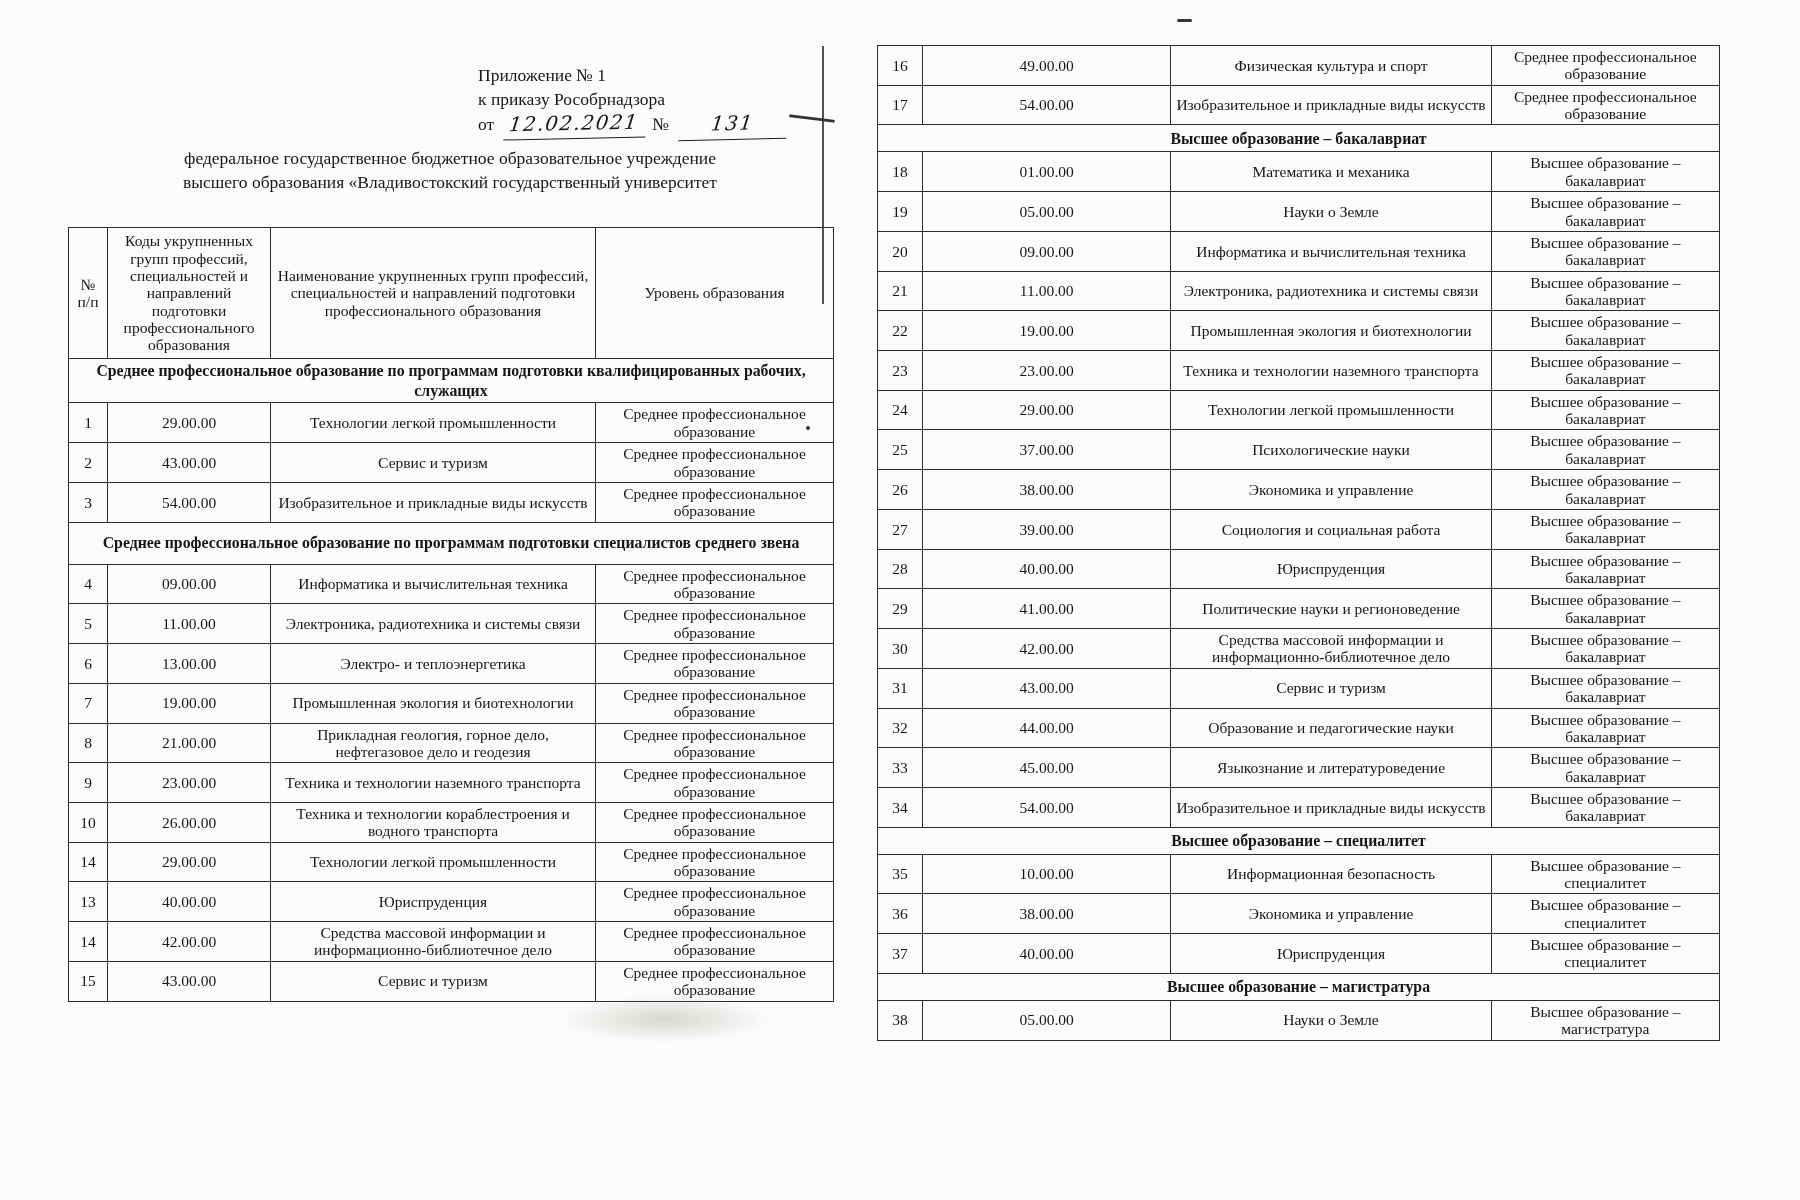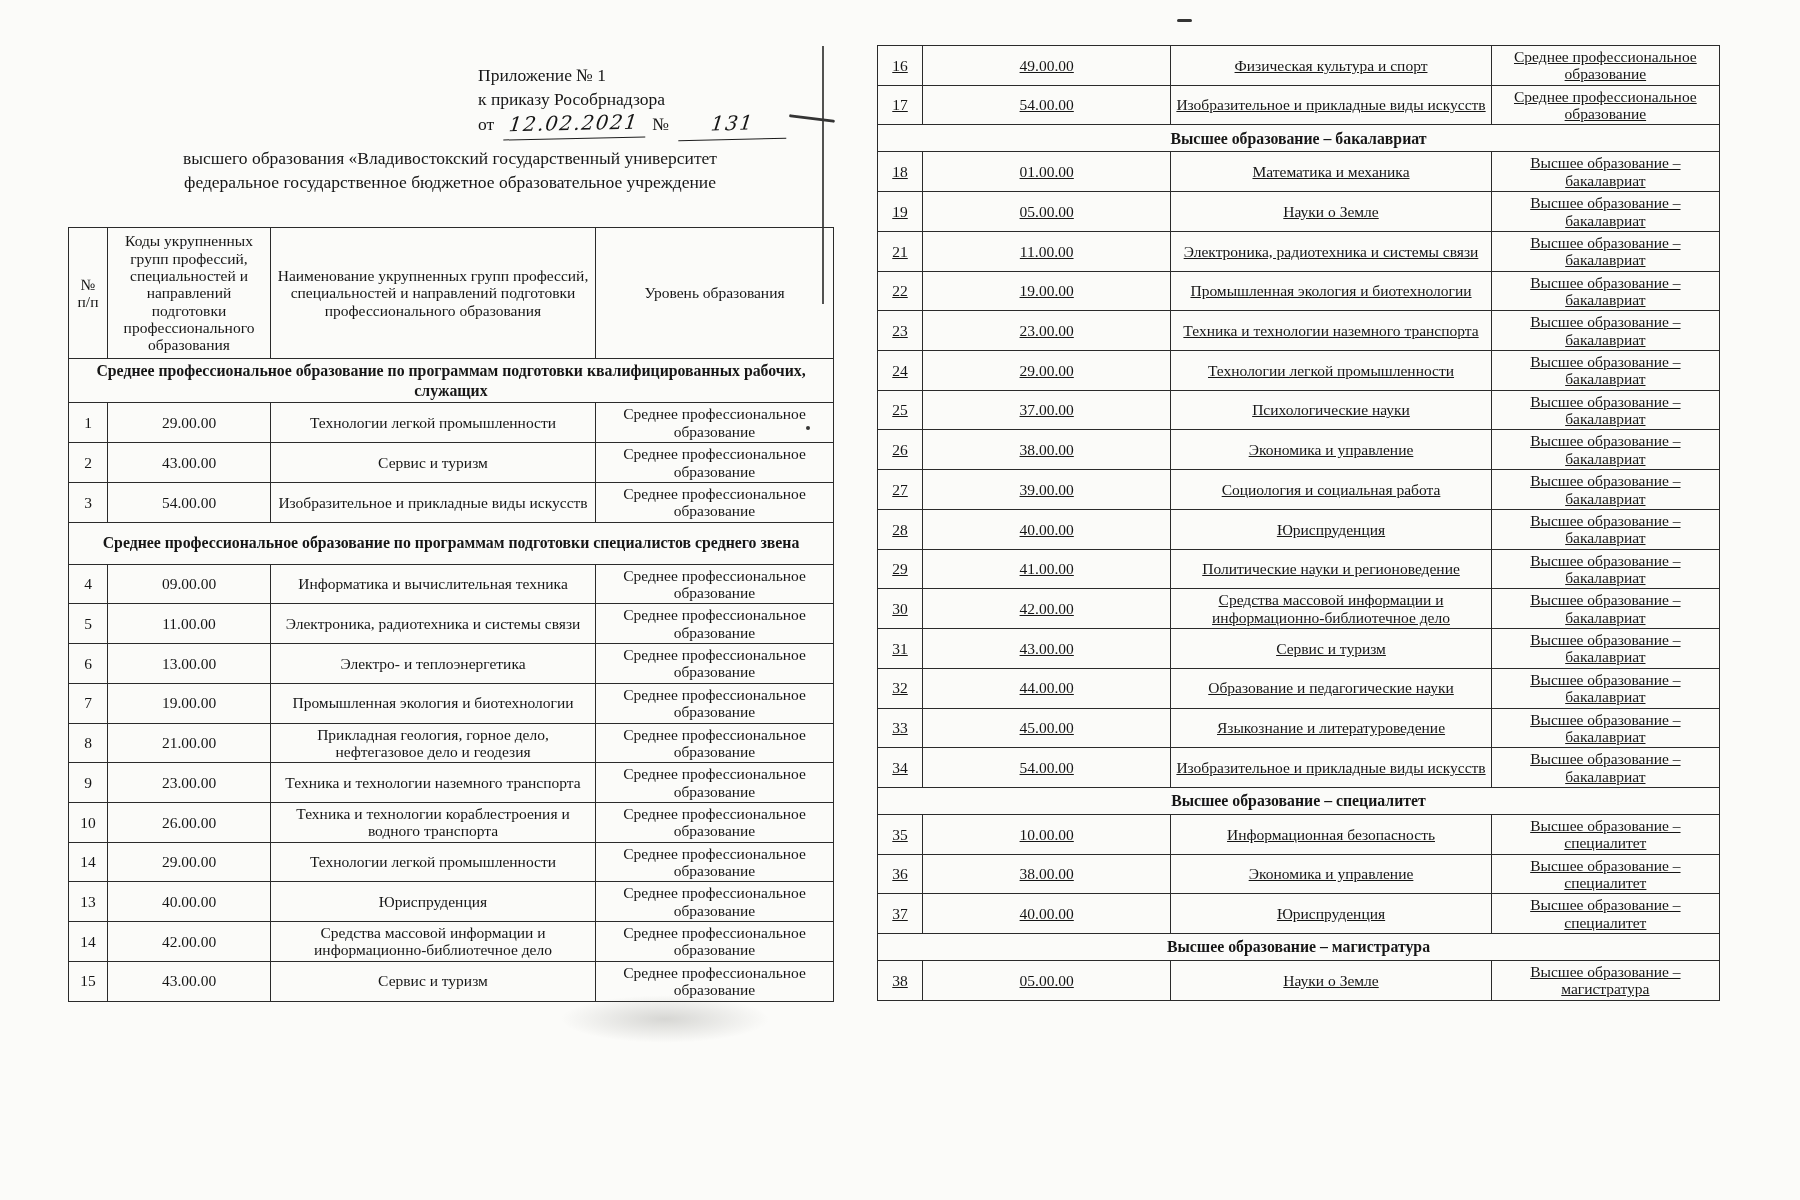--- a/index.html
+++ b/index.html
@@ -62,21 +62,21 @@
     font-weight: bold;
     font-size: 15.8px;
     line-height: 1.25;
   }
   #table1 { left: 68px;  top: 227px; width: 765px; }
   #table2 { left: 877px; top: 45px;  width: 843px; }
   #table1 tr.head   { height: 131px; }
   #table1 tr.section{ height: 42px; }
   #table1 tr.data   { height: 37px; }
   #table2 tr.section{ height: 27px; }
-  #table2 tr.data   { height: 38px; text-decoration: underline; }
+  #table2 tr.data   { height: 38px; }
   #table1 th { font-size: 15.5px; }
 
   
   .artifact { position: absolute; background: #343434; }
   .a-vline  { left: 822px; top: 46px; width: 2px; height: 258px; opacity: .85; }
   .a-dash1  { left: 789px; top: 117px; width: 46px; height: 3px; transform: rotate(7deg); border-radius: 2px; }
   .a-dash2  { left: 1177px; top: 19px; width: 15px; height: 2.6px; border-radius: 2px; }
   .a-dot    { left: 806px; top: 426px; width: 4px; height: 4px; border-radius: 50%; }
   .a-smudge {
     left: 560px; top: 995px; width: 210px; height: 48px;
@@ -94,22 +94,22 @@
     <div>к приказу Рособрнадзора</div>
     <div class="appendix-row3">
       <span>от</span>
       <span class="uline"><span class="hand">12.02.2021</span></span>
       <span>№</span>
       <span class="uline num"><span class="hand">131</span></span>
     </div>
   </div>
 
   <div class="org">
+    <div>федеральное государственное бюджетное образовательное учреждение</div>
     <div>высшего образования «Владивостокский государственный университет</div>
-    <div>федеральное государственное бюджетное образовательное учреждение</div>
   </div>
 
   <table class="doc" id="table1">
     <colgroup>
       <col style="width:39px">
         <col style="width:163px">
         <col style="width:325px">
         <col style="width:238px">
     </colgroup>
     <thead>
@@ -243,20 +243,26 @@
           <td>Математика и механика</td>
           <td>Высшее образование – бакалавриат</td>
         </tr>
         <tr class="data">
           <td>19</td>
           <td>05.00.00</td>
           <td>Науки о Земле</td>
           <td>Высшее образование – бакалавриат</td>
         </tr>
         <tr class="data">
+          <td>20</td>
+          <td>09.00.00</td>
+          <td>Информатика и вычислительная техника</td>
+          <td>Высшее образование – бакалавриат</td>
+        </tr>
+        <tr class="data">
           <td>21</td>
           <td>11.00.00</td>
           <td>Электроника, радиотехника и системы связи</td>
           <td>Высшее образование – бакалавриат</td>
         </tr>
         <tr class="data">
           <td>22</td>
           <td>19.00.00</td>
           <td>Промышленная экология и биотехнологии</td>
           <td>Высшее образование – бакалавриат</td>

